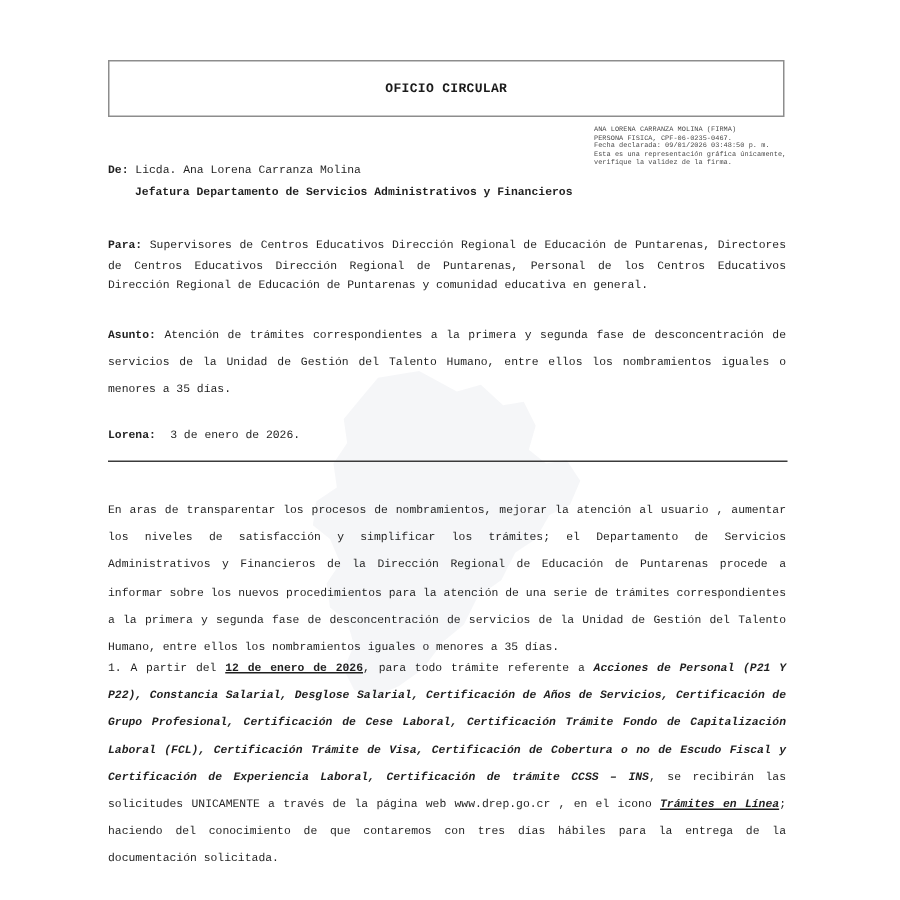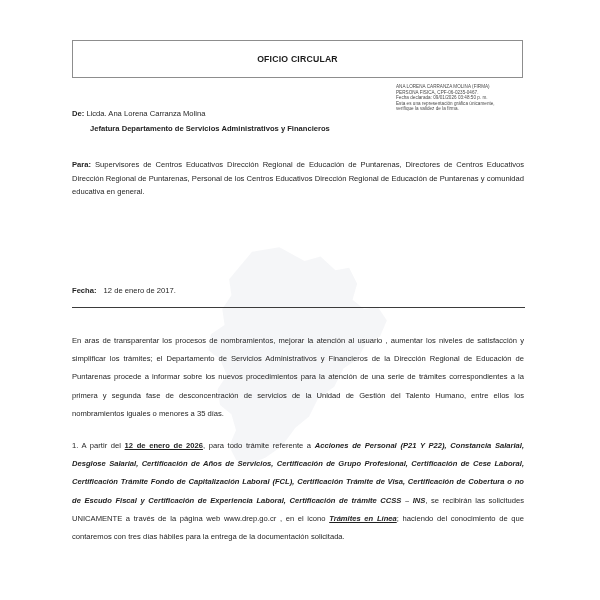--- a/index.html
+++ b/index.html
@@ -28,20 +28,21 @@
     z-index: 0;
   }
   #watermark svg { width: 100%; height: 100%; display: block; }
 
   #page {
     position: relative;
     z-index: 2;
     width: 600px;
     height: 552px;
     box-sizing: border-box;
+    font-family: Liberation Mono, monospace;
   }
 
   
   .title-box {
     position: absolute;
     left: 72px;
     top: 40px;
     width: 451px;
     height: 38px;
     border: 1px solid #8d8d8d;
@@ -160,24 +161,28 @@
     <b>Para:</b>
     <span>Supervisores de Centros Educativos Dirección Regional de Educación de Puntarenas, Directores de Centros Educativos Dirección Regional de Puntarenas, Personal de los Centros Educativos Dirección Regional de Educación de Puntarenas y comunidad educativa en general.</span>
   </div>
 
   <div class="field" id="field-de">
     <b>De:</b>
     <span>Licda. Ana Lorena Carranza Molina</span>
     <span id="de-role">Jefatura Departamento de Servicios Administrativos y Financieros</span>
   </div>
 
+  <div class="field" id="field-asunto">
+    <b>Asunto:</b>
+    <span>Atención de trámites correspondientes a la primera y segunda fase de desconcentración de servicios de la Unidad de Gestión del Talento Humano, entre ellos los nombramientos iguales o menores a 35 días.</span>
+  </div>
 
   <div class="field" id="field-fecha">
-    <b>Fecha:</b>
-    <span class="fecha-val">12 de enero de 2017.</span>
+    <b>Lorena:</b>
+    <span class="fecha-val">3 de enero de 2026.</span>
   </div>
 
   <div class="divider"></div>
 
   <div class="body-par" id="par-intro">En aras de transparentar los procesos de nombramientos, mejorar la atención al usuario , aumentar los niveles de satisfacción y simplificar los trámites; el Departamento de Servicios Administrativos y Financieros de la Dirección Regional de Educación de Puntarenas procede a informar sobre los nuevos procedimientos para la atención de una serie de trámites correspondientes a la primera y segunda fase de desconcentración de servicios de la Unidad de Gestión del Talento Humano, entre ellos los nombramientos iguales o menores a 35 días.</div>
 
   <div class="body-par" id="par-item1">
     <span>1. A partir del </span><span class="u-bold">12 de enero de 2026</span><span>, para todo trámite referente a </span><i>Acciones de Personal (P21 Y P22), Constancia Salarial, Desglose Salarial, Certificación de Años de Servicios, Certificación de Grupo Profesional, Certificación de Cese Laboral, Certificación Trámite Fondo de Capitalización Laboral (FCL), Certificación Trámite de Visa, Certificación de Cobertura o no de Escudo Fiscal y Certificación de  Experiencia Laboral, Certificación de trámite CCSS – INS</i><span>, se recibirán las solicitudes UNICAMENTE a través de la página web www.drep.go.cr , en el icono </span><span class="u-bold-ital">Trámites en Línea</span><span>; haciendo del conocimiento de que contaremos con tres días hábiles para la entrega de la documentación solicitada.</span>
   </div>
 

